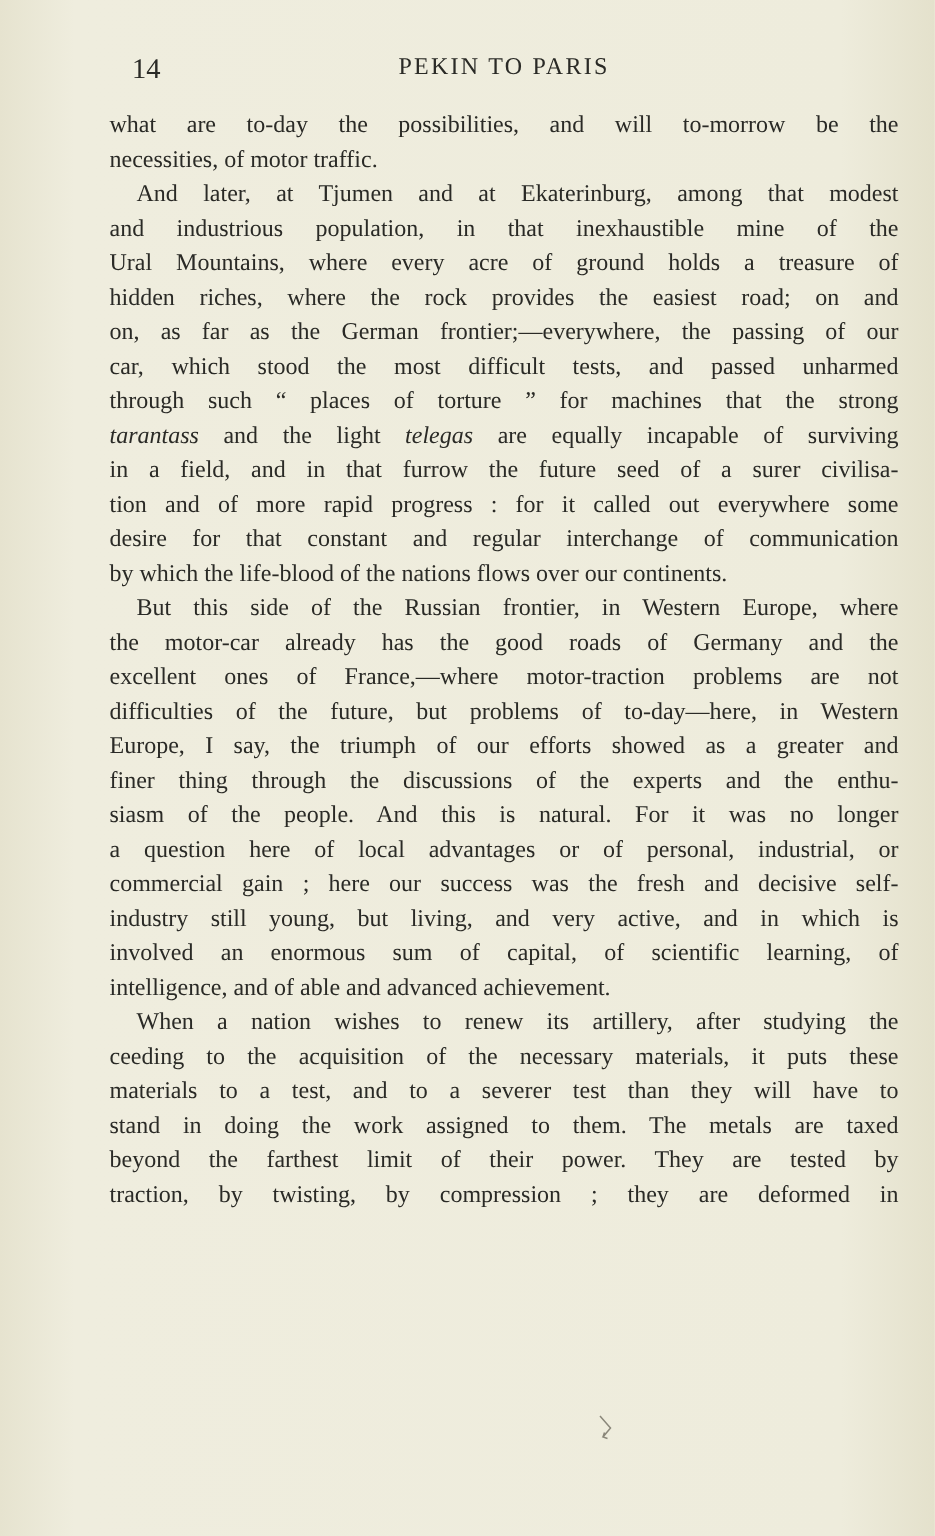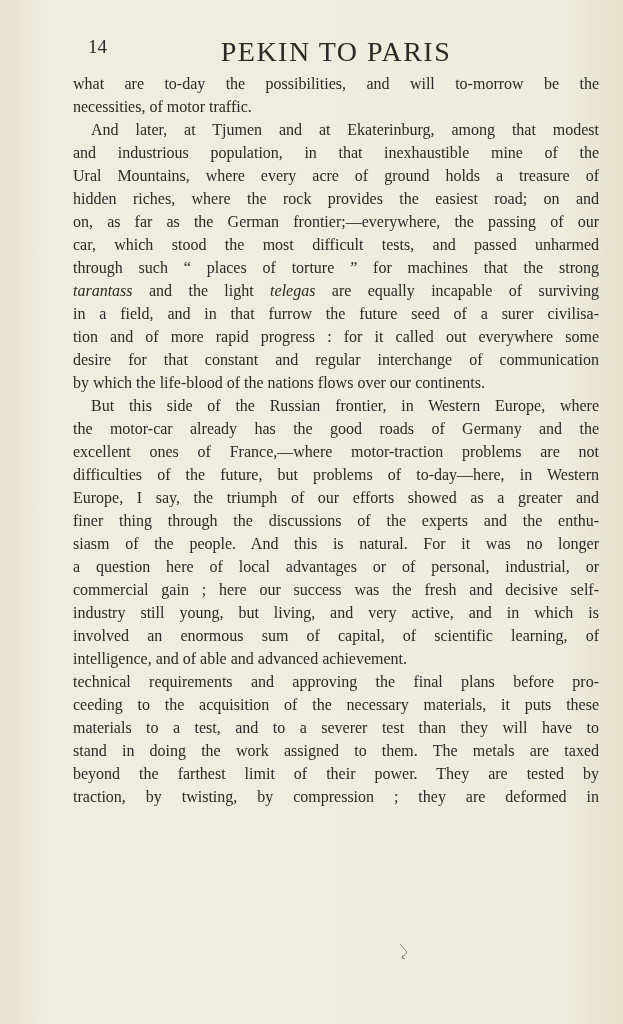--- a/index.html
+++ b/index.html
@@ -11,21 +11,21 @@
     color: #2a2a26;
     position: relative;
   }
   .page { position: absolute; left: 73px; top: 0; width: 526px; }
   .header {
     position: absolute; top: 36px; left: 0; width: 526px; height: 26px;
   }
   .pagenum { position: absolute; left: 15px; top: 0; font-size: 19px; }
   .running-title {
     position: absolute; left: 0; width: 526px; top: 0;
-    text-align: center; font-size: 28px; letter-spacing: 1.5px;
+    text-align: center; font-size: 16px; letter-spacing: 1.5px;
   }
   .body-text { position: absolute; top: 72px; left: 0; width: 526px; }
   .line {
     height: 23px; line-height: 23px; font-size: 16px;
     white-space: nowrap; text-align: justify; text-align-last: justify;
   }
   .line.last { text-align-last: left; }
   .line.indent { padding-left: 18px; }
   .mark {
     position: absolute; left: 398px; top: 942px; width: 14px; height: 22px;
@@ -59,21 +59,21 @@
       <div class="line">excellent ones of France,—where motor-traction problems are not</div>
       <div class="line">difficulties of the future, but problems of to-day—here, in Western</div>
       <div class="line">Europe, I say, the triumph of our efforts showed as a greater and</div>
       <div class="line">finer thing through the discussions of the experts and the enthu-</div>
       <div class="line">siasm of the people.  And this is natural.  For it was no longer</div>
       <div class="line">a question here of local advantages or of personal, industrial, or</div>
       <div class="line">commercial gain ; here our success was the fresh and decisive self-</div>
       <div class="line">industry still young, but living, and very active, and in which is</div>
       <div class="line">involved an enormous sum of capital, of scientific learning, of</div>
       <div class="line last">intelligence, and of able and advanced achievement.</div>
-      <div class="line">technical requirements and approving the final plans before pro-</div>
+      <div class="line indent">When a nation wishes to renew its artillery, after studying the</div>
       <div class="line">ceeding to the acquisition of the necessary materials, it puts these</div>
       <div class="line">materials to a test, and to a severer test than they will have to</div>
       <div class="line">stand in doing the work assigned to them.  The metals are taxed</div>
       <div class="line">beyond the farthest limit of their power.  They are tested by</div>
       <div class="line">traction, by twisting, by compression ; they are deformed in</div>
     </div>
 </div>
 
 <svg class="mark" viewBox="0 0 14 22">
   <path d="M2 2 L9 10 L4 16 L7 17 M4 16 L5 13" stroke="#8a877a" stroke-width="1" fill="none"></path>

